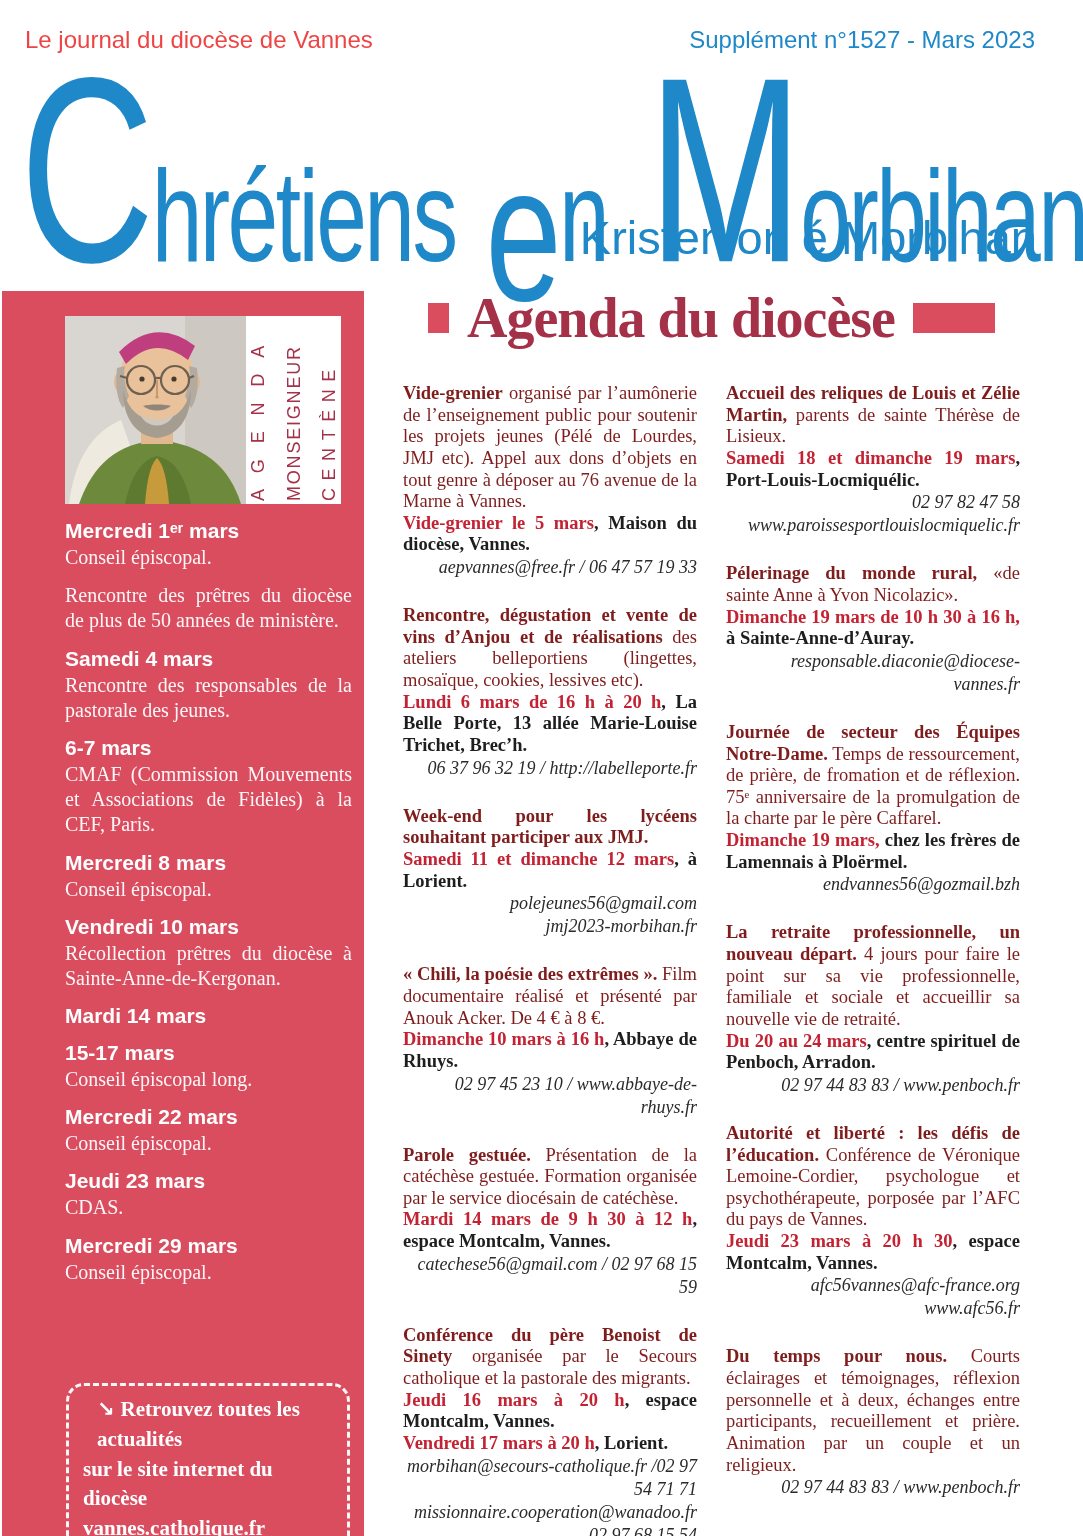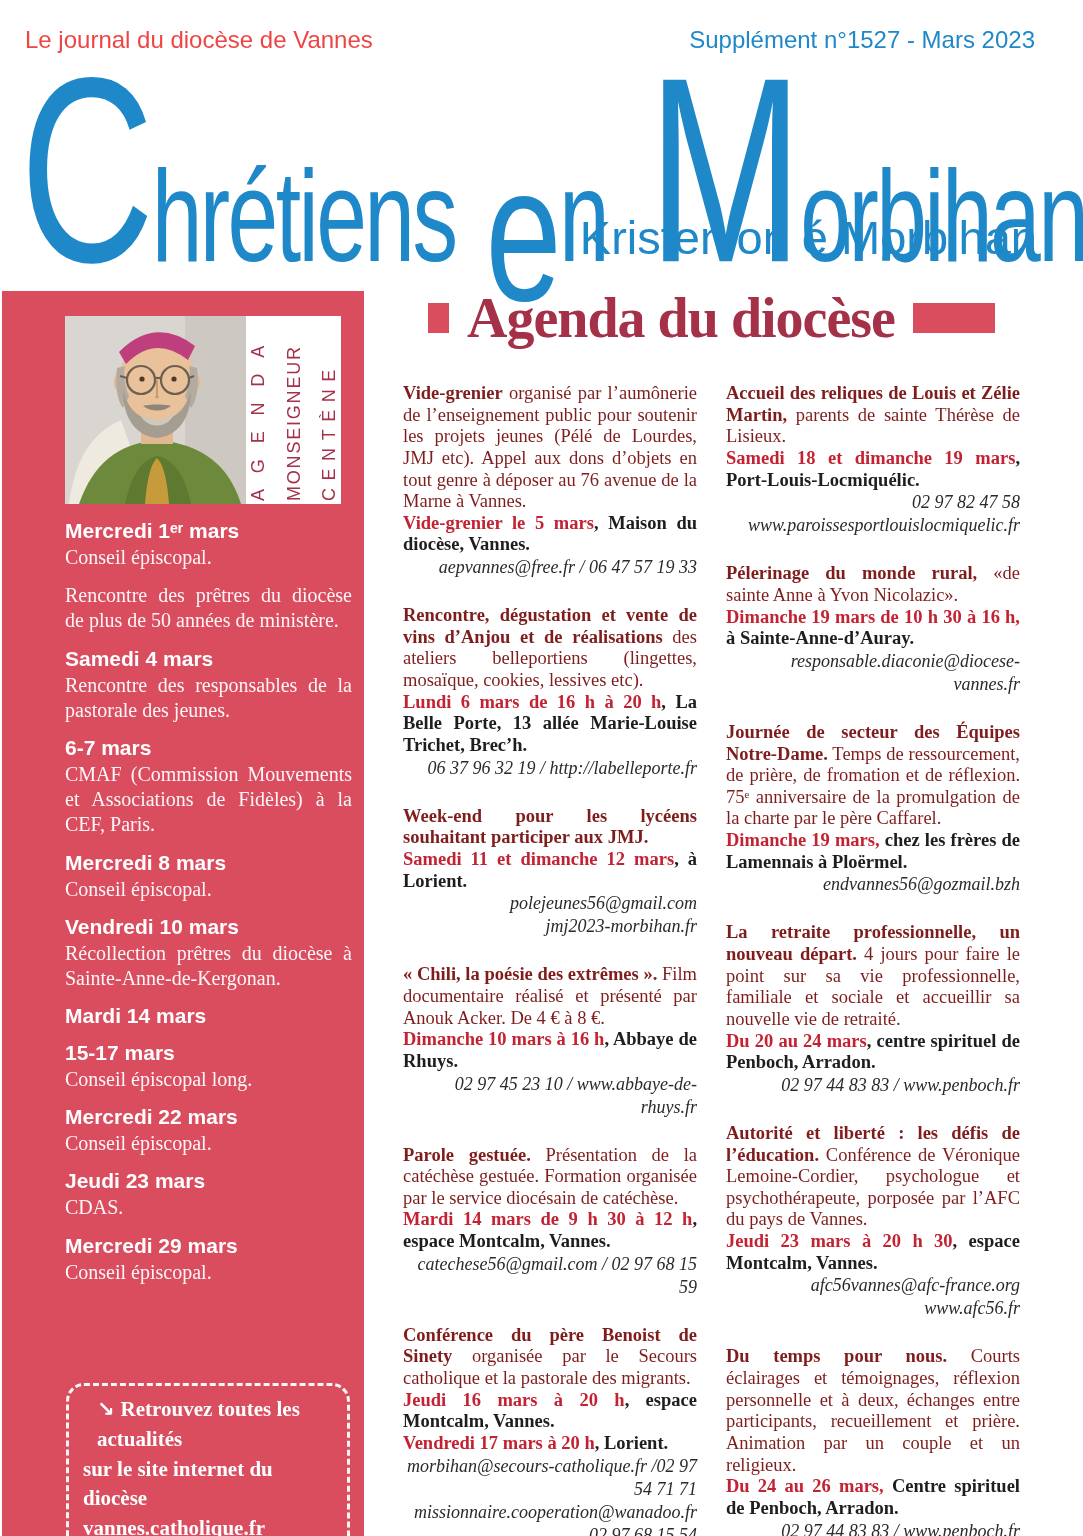--- a/index.html
+++ b/index.html
@@ -321,24 +321,20 @@
             <div>
 
             <p class="contact">afc56vannes@afc-france.org</p>
               <p class="contact">www.afc56.fr</p>
             </div>
           </div>
           <div class="entry">
             <p class="body"><b class="lead">Du temps pour nous.</b><span> Courts éclairages et témoignages, réflexion personnelle et à deux, échanges entre participants, recueillement et prière. Animation par un couple et un religieux.</span></p>
             <div>
 
-            <p class="dateline"><span class="red">Du 24 au 26 mars,</span><b class="loc"> Centre spirituel de Penboch, Arradon.</b></p>
-            </div>
-            <div>
-
             <p class="contact">02 97 44 83 83 / www.penboch.fr</p>
             </div>
           </div>
         </div>
 
     </div>
   </div>
 
 </div>
 

